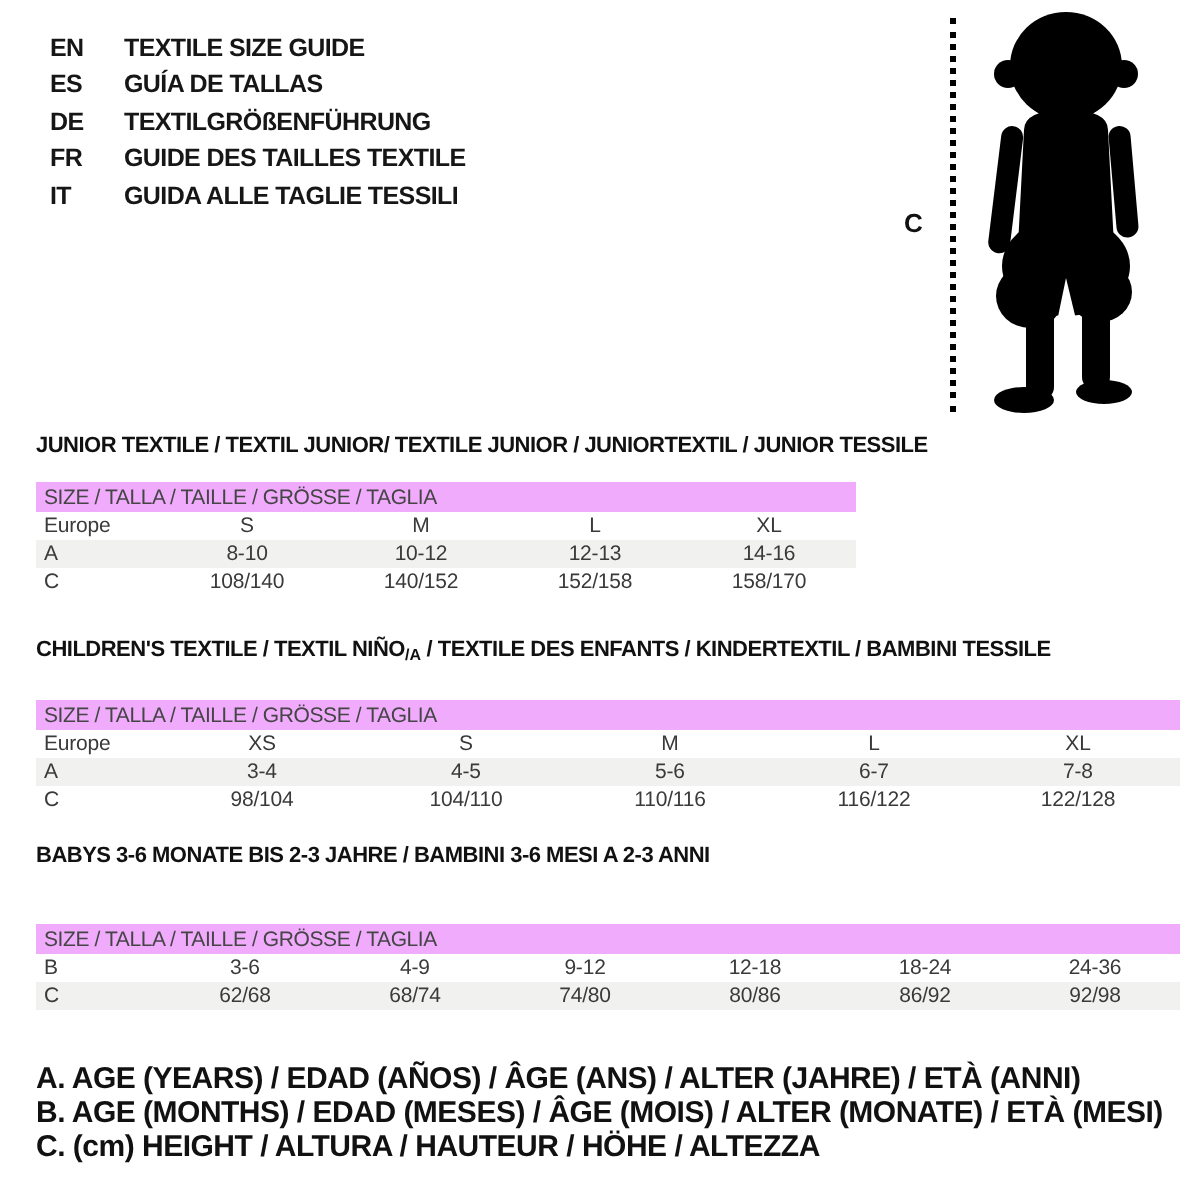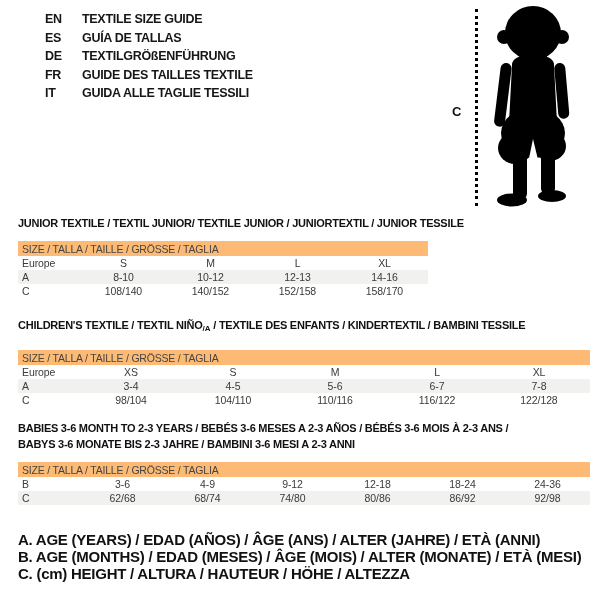--- a/index.html
+++ b/index.html
@@ -2,34 +2,34 @@
 <html><head>
 <meta charset="utf-8">
 <style>
   html,body{margin:0;padding:0;background:#fff;}
   .canvas{
     position:relative;width:600px;height:600px;background:#ffffff;overflow:hidden;
     font-family:"Liberation Sans","DejaVu Sans",sans-serif;color:#1a1a1a;
   }
   
   .lang-block{position:absolute;left:25px;top:12px;}
-  .lang-row{display:flex;height:18.6px;align-items:flex-start;font-weight:bold;font-size:12.5px;letter-spacing:-0.3px;color:#161616;margin-left:20px;}
+  .lang-row{display:flex;height:18.6px;align-items:flex-end;font-weight:bold;font-size:12.5px;letter-spacing:-0.3px;color:#161616;}
   .lang-code{width:37px;flex:0 0 37px;}
   
   .measure-line{position:absolute;left:475px;top:9px;height:197px;width:0;border-left:3px dotted #000;}
   .measure-label{position:absolute;left:452px;top:104px;font-weight:bold;font-size:13px;color:#111;}
   .baby-svg{position:absolute;left:486px;top:5px;}
   
   .section-title{position:absolute;left:18px;font-weight:bold;font-size:11px;letter-spacing:-0.25px;color:#111;line-height:15.5px;white-space:nowrap;}
   .sub{font-size:8px;vertical-align:-2px;letter-spacing:0;}
   
   .size-table{position:absolute;left:18px;}
   .w-narrow{width:410px;}
   .w-wide{width:572px;}
-  .table-header{height:15px;background:#fdba74;color:#454545;font-size:10.5px;display:flex;align-items:center;padding-left:4px;letter-spacing:-0.2px;box-sizing:border-box;}
+  .table-header{height:15px;background:#f0abfc;color:#454545;font-size:10.5px;display:flex;align-items:center;padding-left:4px;letter-spacing:-0.2px;box-sizing:border-box;}
   .trow{display:flex;height:14px;align-items:center;font-size:10.5px;color:#3a3a3a;letter-spacing:-0.1px;}
   .trow.alt{background:#f1f1ef;}
   .tlabel{flex:0 0 58px;padding-left:4px;text-align:left;}
   .tcell{flex:1;text-align:center;}
   
   .legend{position:absolute;left:18px;top:531px;}
   .legend-line{font-weight:bold;font-size:15px;letter-spacing:-0.25px;color:#111;line-height:17.2px;white-space:nowrap;}
 </style>
 </head>
 <body>
@@ -130,21 +130,20 @@
       <span class="tlabel">C</span>
       <span class="tcell">98/104</span>
       <span class="tcell">104/110</span>
       <span class="tcell">110/116</span>
       <span class="tcell">116/122</span>
       <span class="tcell">122/128</span>
     </div>
   </div>
 
   <div class="section-title" style="top:421px">
-    <div>BABIES 3-6 MONTH TO 2-3 YEARS / BEBÉS 3-6 MESES A 2-3 AÑOS / BÉBÉS 3-6 MOIS À 2-3 ANS /</div>
     <div>BABYS 3-6 MONATE BIS 2-3 JAHRE / BAMBINI 3-6 MESI A 2-3 ANNI</div>
   </div>
   <div class="size-table w-wide" style="top:462px">
     <div class="table-header">SIZE / TALLA / TAILLE / GRÖSSE / TAGLIA</div>
     <div class="trow">
       <span class="tlabel">B</span>
       <span class="tcell">3-6</span>
       <span class="tcell">4-9</span>
       <span class="tcell">9-12</span>
       <span class="tcell">12-18</span>

